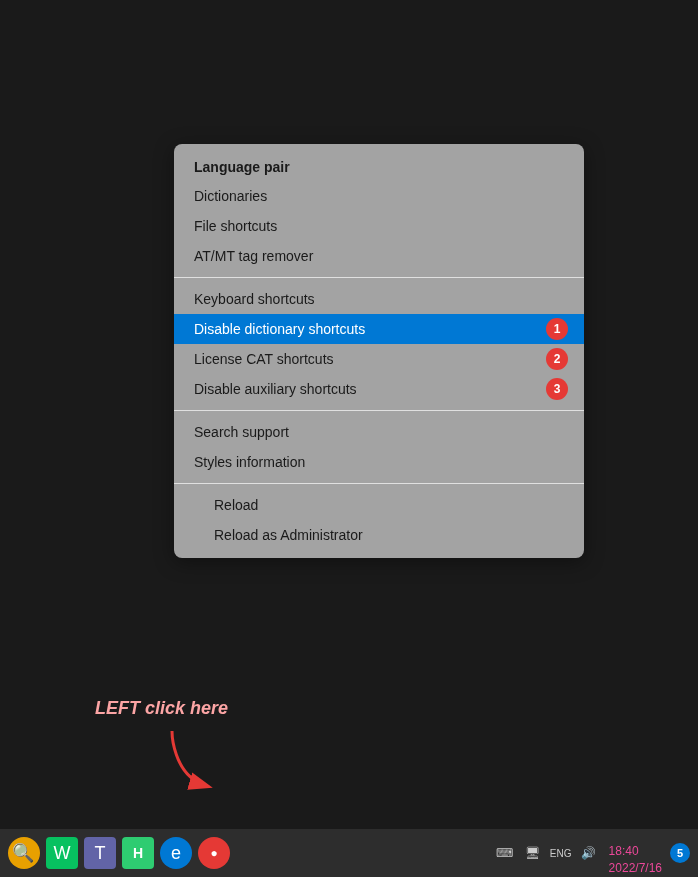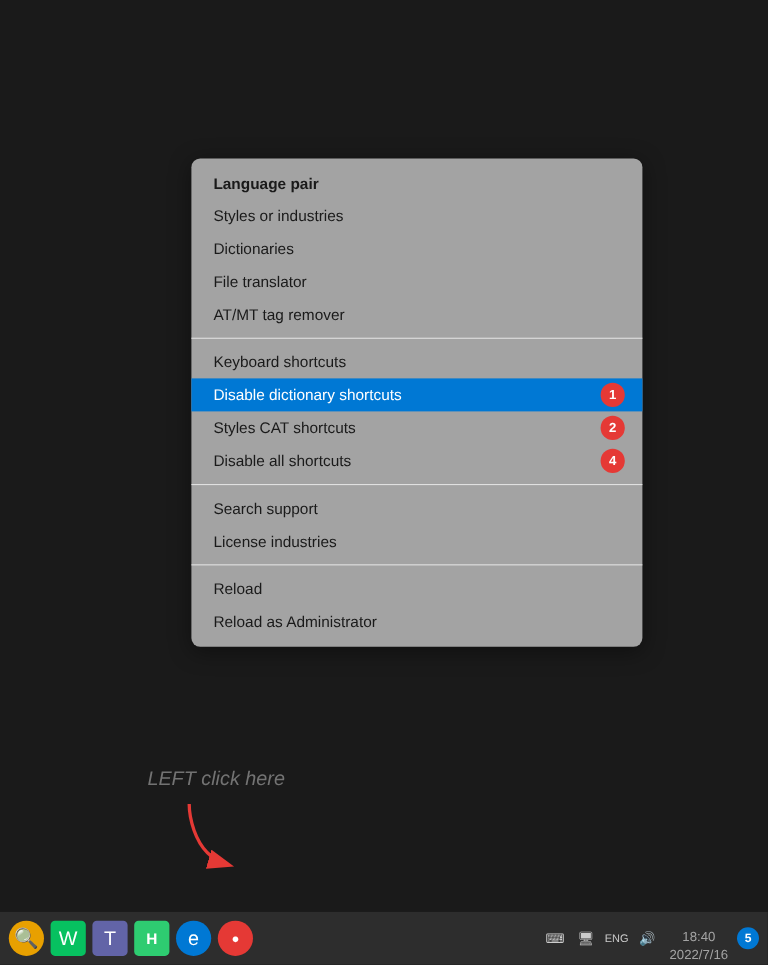--- a/index.html
+++ b/index.html
@@ -69,23 +69,23 @@
       width: 24px;
       height: 24px;
       display: flex;
       align-items: center;
       justify-content: center;
       color: #ccc;
       font-size: 12px;
     }
 
     .taskbar-clock {
-      color: #a3a3a3;
+      color: #ec4899;
       font-size: 12px;
-      text-align: center;
+      text-align: left;
       line-height: 1.4;
       margin-top: 13px;
     }
 
     .taskbar-badge {
       width: 20px;
       height: 20px;
       background: #0078d4;
       border-radius: 50%;
       color: white;
@@ -152,83 +152,79 @@
       display: flex;
       align-items: center;
       justify-content: center;
     }
 
     
     .left-click-label {
       position: absolute;
       bottom: 158px;
       left: 95px;
-      color: #737373;
+      color: #fca5a5;
       font-size: 18px;
-      font-weight: normal;
+      font-weight: bold;
       font-style: italic;
       z-index: 200;
       pointer-events: none;
-      margin-left: 39px;
     }
 
     .arrow-down-left {
       position: absolute;
       bottom: 76px;
       left: 152px;
       z-index: 200;
       pointer-events: none;
     }
 
     
     .menu-item.indented {
-      padding-left: 20px;
+      padding-left: 40px;
     }
   </style>
 </head>
 <body>
 
 <div class="context-menu">
 <div class="menu-item header">
       <span>Language pair</span>
     </div>
     <div class="menu-item">
-      <span>Styles or industries</span>
-    </div>
-    <div class="menu-item">
       <span>Dictionaries</span>
     </div>
     <div class="menu-item">
-      <span>File translator</span>
+      <span>File shortcuts</span>
     </div>
     <div class="menu-item">
       <span>AT/MT tag remover</span>
     </div>
     <div class="menu-separator"></div>
     <div class="menu-item">
       <span>Keyboard shortcuts</span>
     </div>
     <div class="menu-item active">
       <span>Disable dictionary shortcuts</span>
       <span class="badge">1</span>
     </div>
     <div class="menu-item">
-      <span>Styles CAT shortcuts</span>
+      <span>License CAT shortcuts</span>
       <span class="badge">2</span>
     </div>
     <div class="menu-item">
-      <span>Disable all shortcuts</span>
-      <span class="badge">4</span>
+      <span>Disable auxiliary shortcuts</span>
+      <span class="badge">3</span>
     </div>
     <div class="menu-separator"></div>
     <div class="menu-item">
       <span>Search support</span>
     </div>
     <div class="menu-item">
-      <span>License industries</span>
+      <span>Styles information</span>
     </div>
     <div class="menu-separator"></div>
     <div class="menu-item indented">
       <span>Reload</span>
     </div>
     <div class="menu-item indented">
       <span>Reload as Administrator</span>
     </div>
   </div>
 

